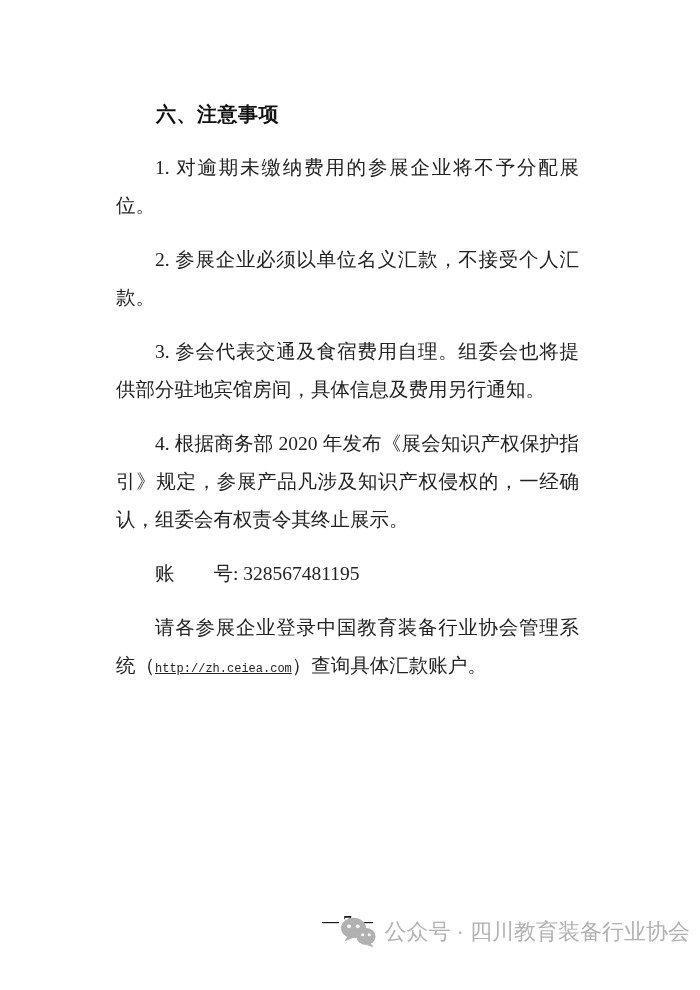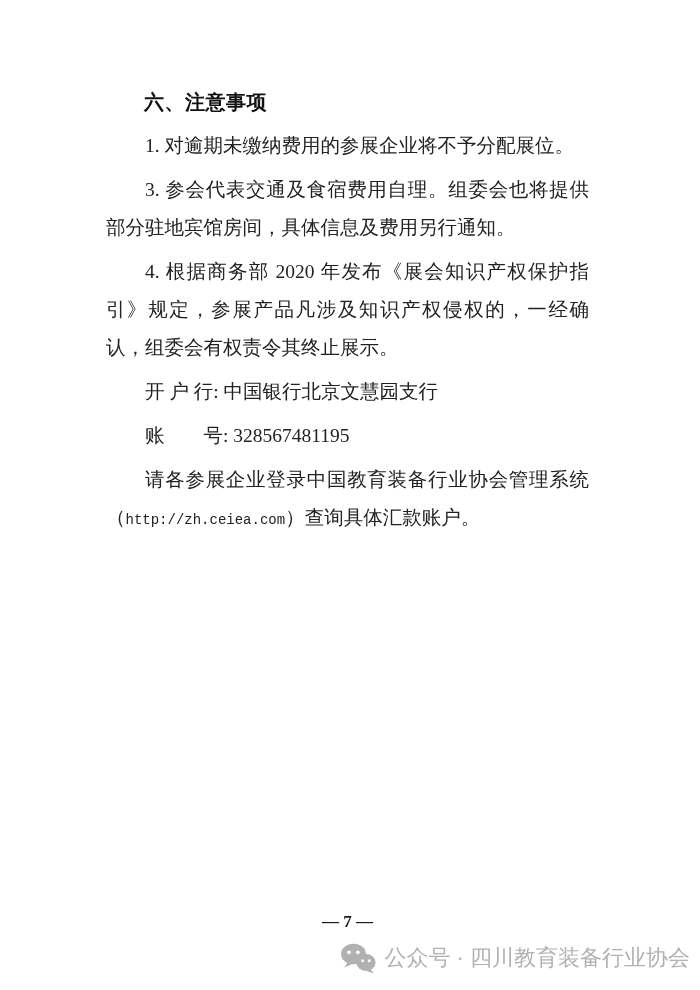--- a/index.html
+++ b/index.html
@@ -16,55 +16,56 @@
     font-family: "Liberation Serif", "DejaVu Serif", serif;
     color: #222222;
   }
   .content {
     position: absolute;
     left: 100px;
     top: 79px;
     width: 495px;
   }
   .sec-heading {
-    margin: 4px;
+    margin: 16px;
     font-family: Liberation Sans, sans-serif;
     font-weight: 700;
     font-size: 20px;
     line-height: 38px;
     color: #111111;
     text-indent: 2em;
     letter-spacing: 0.5px;
   }
   .body-para {
-    margin: 6px;
+    margin: 16px;
     font-size: 19.5px;
     line-height: 38px;
     text-align: justify;
     text-indent: 2em;
     white-space: pre-wrap;
   }
   .mono {
     font-family: "Liberation Mono", "DejaVu Sans Mono", monospace;
-    font-size: 14px;
+    font-size: 12px;
+    text-decoration: underline;
   }
   .page-number {
     position: absolute;
     top: 908px;
     left: 100px;
     width: 495px;
     text-align: center;
     font-size: 17px;
     font-weight: 700;
     line-height: 28px;
     color: #1a1a1a;
   }
   .watermark {
     position: absolute;
-    top: 941px;
+    top: 915px;
     right: 10px;
     display: flex;
     align-items: center;
     gap: 8px;
     color: #b1b1b1;
     font-family: "Liberation Sans", "DejaVu Sans", sans-serif;
     font-size: 22px;
     line-height: 34px;
     white-space: nowrap;
   }
@@ -74,24 +75,24 @@
   }
 </style>
 </head>
 <body>
 
 <div class="page">
   <div class="content">
 
     <h2 class="sec-heading">六、注意事项</h2>
     <p class="body-para">1. 对逾期未缴纳费用的参展企业将不予分配展位。</p>
+    <p class="body-para">2. 参展企业必须以单位名义汇款，不接受个人汇款。</p>
     <p class="body-para">3. 参会代表交通及食宿费用自理。组委会也将提供部分驻地宾馆房间，具体信息及费用另行通知。</p>
     <p class="body-para">4. 根据商务部 2020 年发布《展会知识产权保护指引》规定，参展产品凡涉及知识产权侵权的，一经确认，组委会有权责令其终止展示。</p>
 
-    <p class="body-para">开 户 行: 中国银行北京文慧园支行</p>
     <p class="body-para">账　　号: 328567481195</p>
     <p class="body-para"><span>请各参展企业登录中国教育装备行业协会管理系统（</span><span class="mono">http://zh.ceiea.com</span><span>）查询具体汇款账户。</span></p>
 
 
   </div>
 
   <div class="page-number">— 7 —</div>
 
   <div class="watermark">
     <span class="wm-icon">

